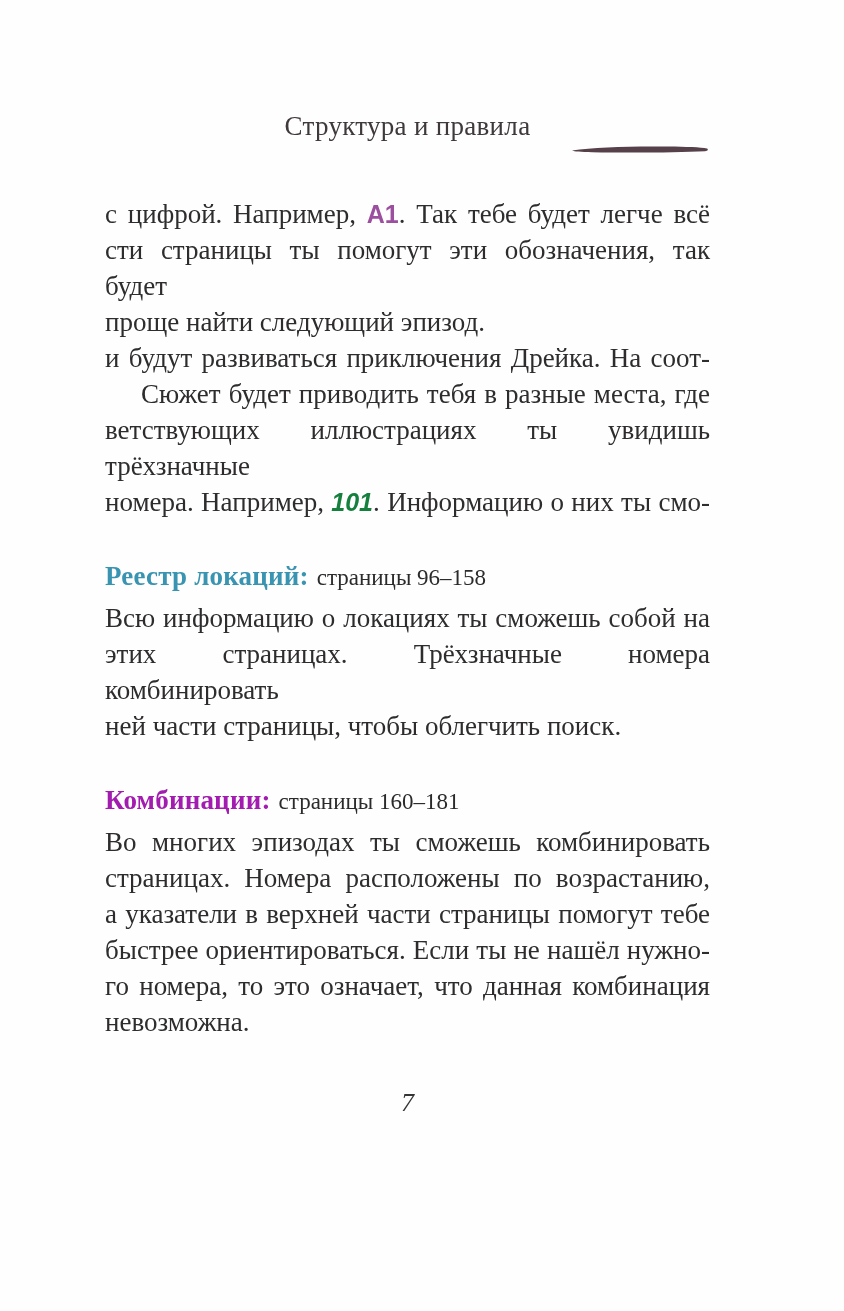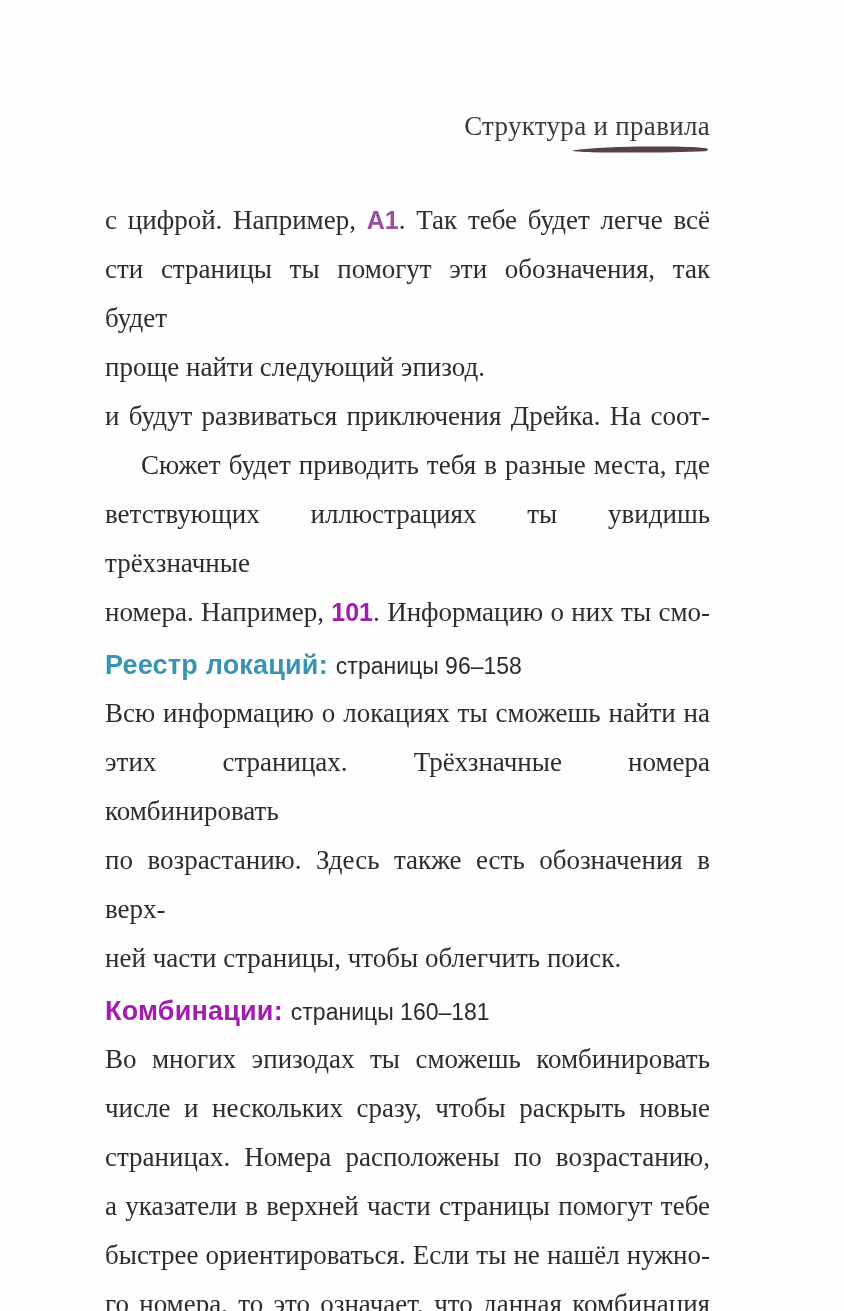--- a/index.html
+++ b/index.html
@@ -21,60 +21,61 @@
   
   .running-head {
     padding-top: 110px;
     text-align: right;
   }
   .rh-title {
     font-size: 27px;
     line-height: 32px;
     color: #3f393c;
     letter-spacing: 0.3px;
+    text-align: center;
   }
   .rh-underline {
     display: block;
     margin-left: auto;
     margin-top: 1px;
     width: 140px;
     height: 11px;
   }
   
   .text-block {
     margin-top: 42px;
   }
   .para {
     margin: 0;
     font-size: 27px;
-    line-height: 49px;
+    line-height: 36px;
   }
   .line {
     display: block;
     text-align: justify;
     text-align-last: justify;
   }
   .line.last {
     text-align-last: left;
   }
   .line.indent {
     text-indent: 36px;
   }
   .em {
     font-family: "Liberation Sans", "DejaVu Sans", sans-serif;
     font-weight: 700;
     font-size: 25px;
   }
   .em.purple { color: #9b4f9e; }
-  .em.teal   { color: #a21caf; }
+  .em.teal   { color: #15803d; font-style: italic; }
   
   .section-head {
-    margin-top: 11px;
+    margin-top: 39px;
     margin-bottom: 3px;
-    font-family: Liberation Sans, sans-serif;
+    font-family: Liberation Serif, serif;
     line-height: 34px;
     white-space: nowrap;
   }
   .sec-title {
     font-weight: 700;
     font-size: 27px;
     letter-spacing: 0.2px;
   }
   .sec-title.teal  { color: #3994b2; }
   .sec-title.green { color: #a21caf; }
@@ -120,33 +121,31 @@
       <span class="line indent">Сюжет будет приводить тебя в разные места, где</span>
       <span class="line">ветствующих иллюстрациях ты увидишь трёхзначные</span>
       <span class="line"><span>номера. Например, </span><span class="em teal">101</span><span>. Информацию о них ты смо-</span></span>
     </p>
 
     <div class="section-head">
       <span class="sec-title teal">Реестр локаций:</span><span class="sec-pages">страницы 96–158</span>
     </div>
 
     <p class="para">
-      <span class="line">Всю информацию о локациях ты сможешь найти на</span>
+      <span class="line">Всю информацию о локациях ты сможешь собой на</span>
       <span class="line">этих страницах. Трёхзначные номера комбинировать</span>
-      <span class="line">по возрастанию. Здесь также есть обозначения в верх-</span>
       <span class="line last">ней части страницы, чтобы облегчить поиск.</span>
     </p>
 
     <div class="section-head">
       <span class="sec-title green">Комбинации:</span><span class="sec-pages">страницы 160–181</span>
     </div>
 
     <p class="para">
       <span class="line">Во многих эпизодах ты сможешь комбинировать</span>
-      <span class="line">числе и нескольких сразу, чтобы раскрыть новые</span>
       <span class="line">страницах. Номера расположены по возрастанию,</span>
       <span class="line">а указатели в верхней части страницы помогут тебе</span>
       <span class="line">быстрее ориентироваться. Если ты не нашёл нужно-</span>
       <span class="line">го номера, то это означает, что данная комбинация</span>
       <span class="line last">невозможна.</span>
     </p>
 
   </main>
 
   <footer class="page-footer">

